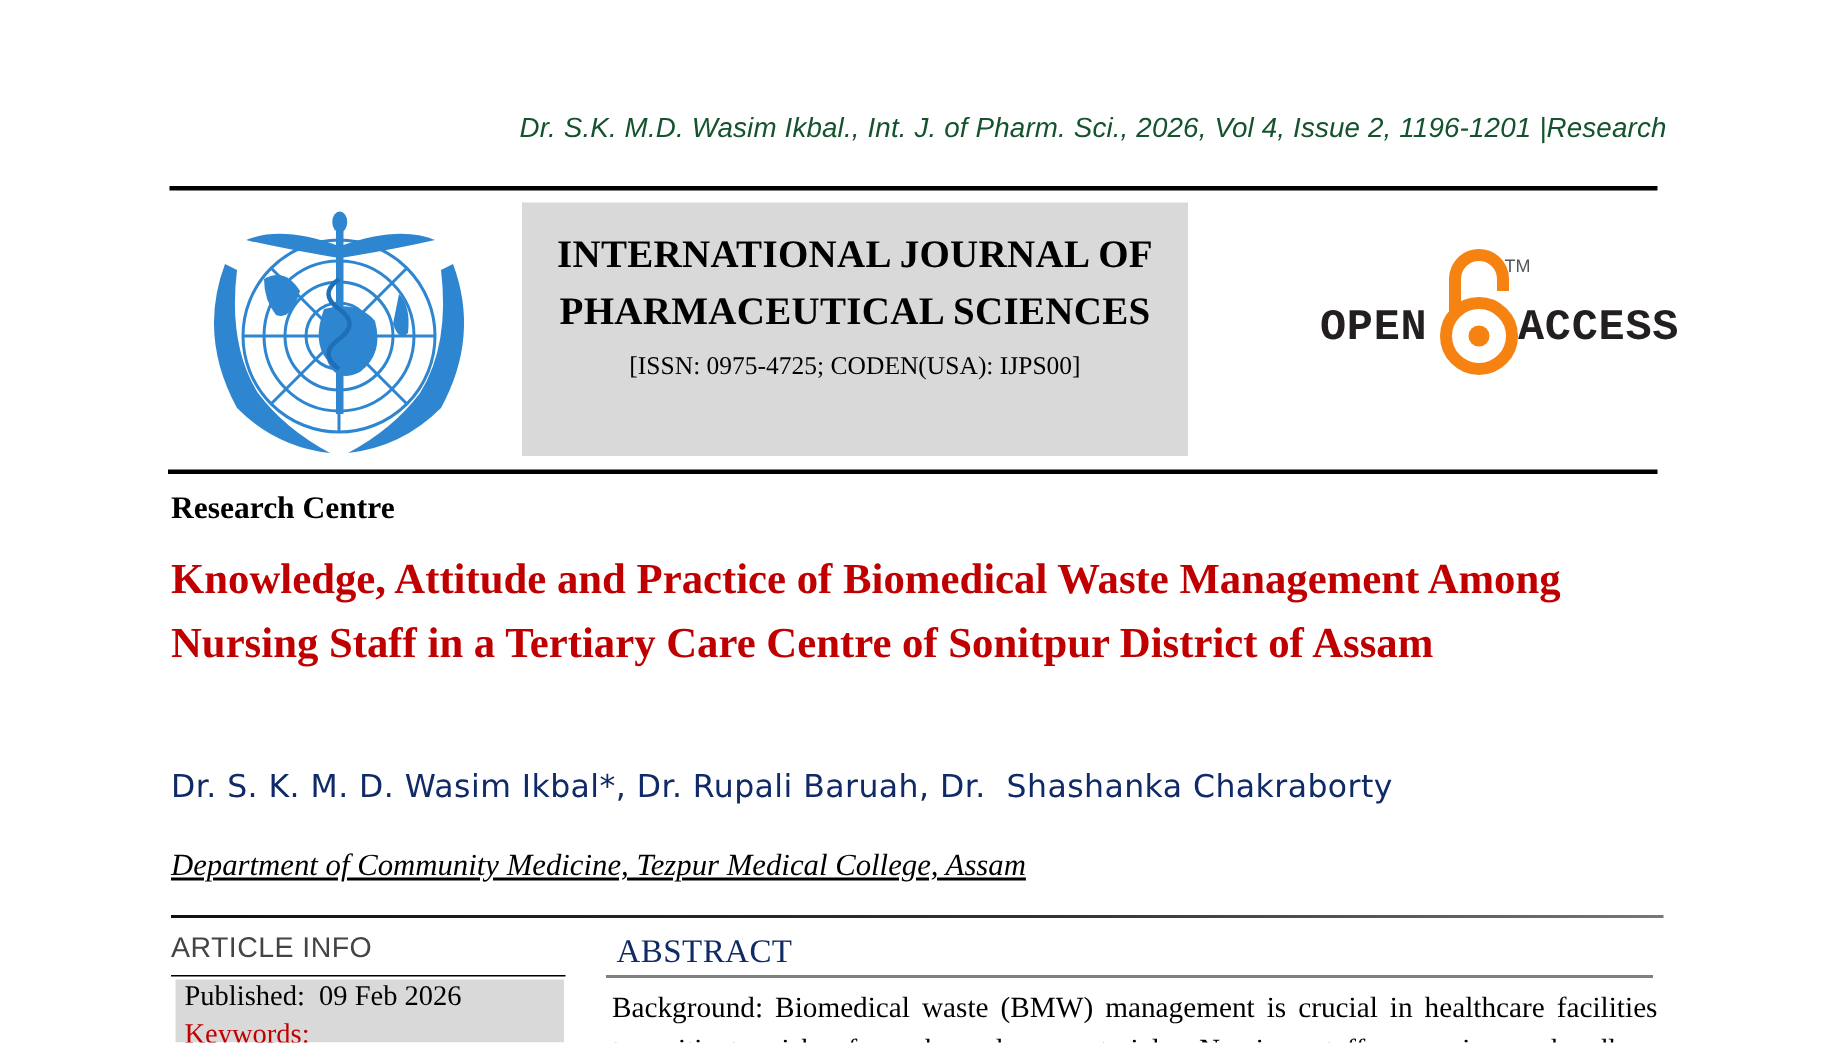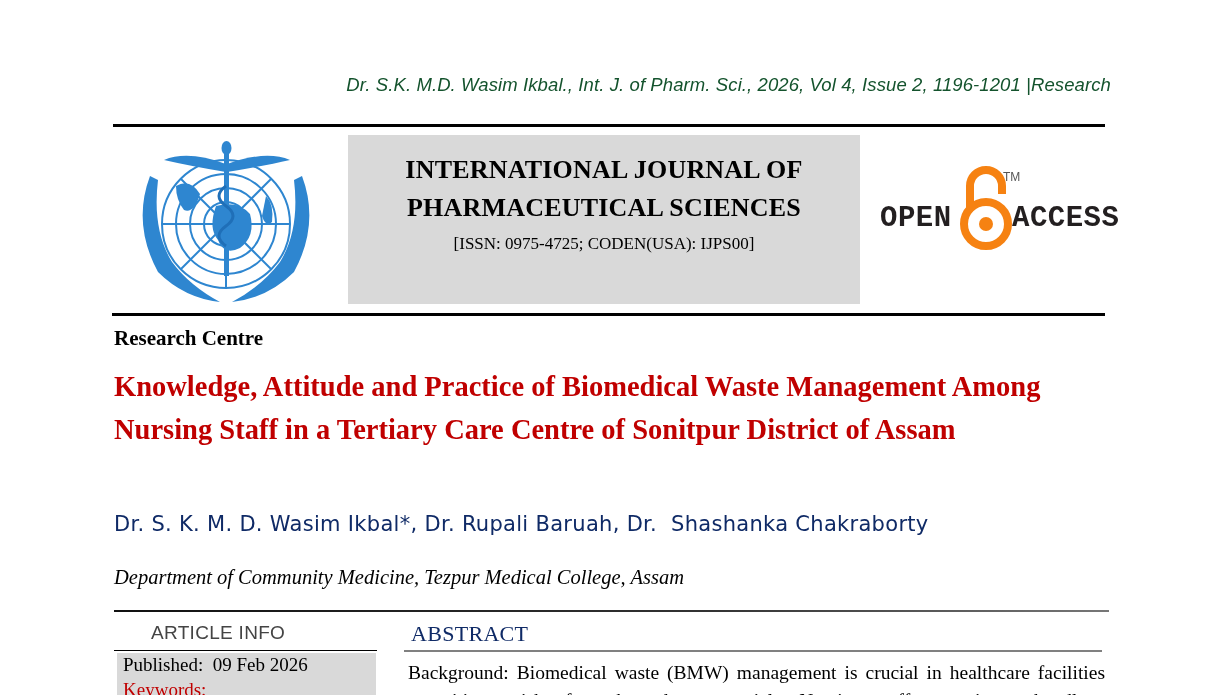--- a/index.html
+++ b/index.html
@@ -10,42 +10,42 @@
   .abs { position: absolute; }
   .running-head {
     left: 0; top: 74px; width: 1111px; text-align: right;
     font-family: Liberation Sans, sans-serif; font-style: italic;
     font-size: 18.5px; color: #14532d; letter-spacing: 0.1px;
   }
   .rule-top { left: 113px; top: 124px; width: 992px; height: 3px; background: #000; }
   .rule-bottom { left: 112px; top: 313px; width: 993px; height: 3px; background: #000; }
   .logo-left { left: 128px; top: 136px; width: 196px; height: 170px; }
   .journal-box {
-    left: 348px; top: 135px; width: 512px; height: 169px; background: #d9d9d9;
+    left: 348px; top: 135px; width: 444px; height: 169px; background: #d9d9d9;
     text-align: center;
   }
   .journal-box .t1 { margin-top: 16px; font-weight: bold; font-size: 26px; line-height: 38px; letter-spacing: 0.2px; }
   .journal-box .t3 { font-size: 17px; line-height: 33px; margin-top: 0px; }
   .journal-box .t4 { font-size: 21px; line-height: 34px; }
   .oa-logo { left: 880px; top: 164px; width: 230px; height: 90px; }
   .oa-word { font-family: Liberation Mono, monospace; font-weight: bold; font-size: 29px; color: #231f20; letter-spacing: 0.5px; }
   .paper-type { left: 114px; top: 326px; font-weight: bold; font-size: 21px; }
   .title {
     left: 114px; top: 366px; width: 1000px; color: #c00000; font-weight: bold;
     font-size: 28.5px; line-height: 42.5px;
   }
   .authors {
     left: 114px; top: 512px; font-family: "DejaVu Sans", sans-serif; font-weight: normal;
     font-size: 21px; color: #0f2a66; letter-spacing: 0.3px; white-space: pre;
   }
-  .affil { left: 114px; top: 566px; font-style: italic; font-size: 20.5px; }
+  .affil { left: 114px; top: 566px; font-style: italic; font-size: 20.5px; text-decoration: underline; }
   .rule-info { left: 114px; top: 610px; width: 995px; height: 2px; background: linear-gradient(to right, #111, #333 60%, #777); }
   .ai-label {
     left: 114px; top: 622px; font-family: "Liberation Sans", sans-serif; font-size: 19px;
-    color: #444; letter-spacing: 0.3px; margin-left: 37px;
+    color: #444; letter-spacing: 0.3px;
   }
   .ai-rule { left: 114px; top: 650px; width: 263px; height: 1px; background: #000; }
   .ai-box { left: 117px; top: 653px; width: 259px; height: 42px; background: #d9d9d9; }
   .published { left: 123px; top: 654px; font-size: 19px; white-space: pre; }
   .keywords-label { left: 123px; top: 679px; font-size: 19px; color: #c00000; }
   .abstract-title {
     left: 411px; top: 621px; font-weight: normal; font-size: 22px; color: #0f2a66; letter-spacing: 0.3px;
   }
   .abs-rule { left: 404px; top: 650px; width: 698px; height: 2px; background: #808080; }
   .abstract-text {

